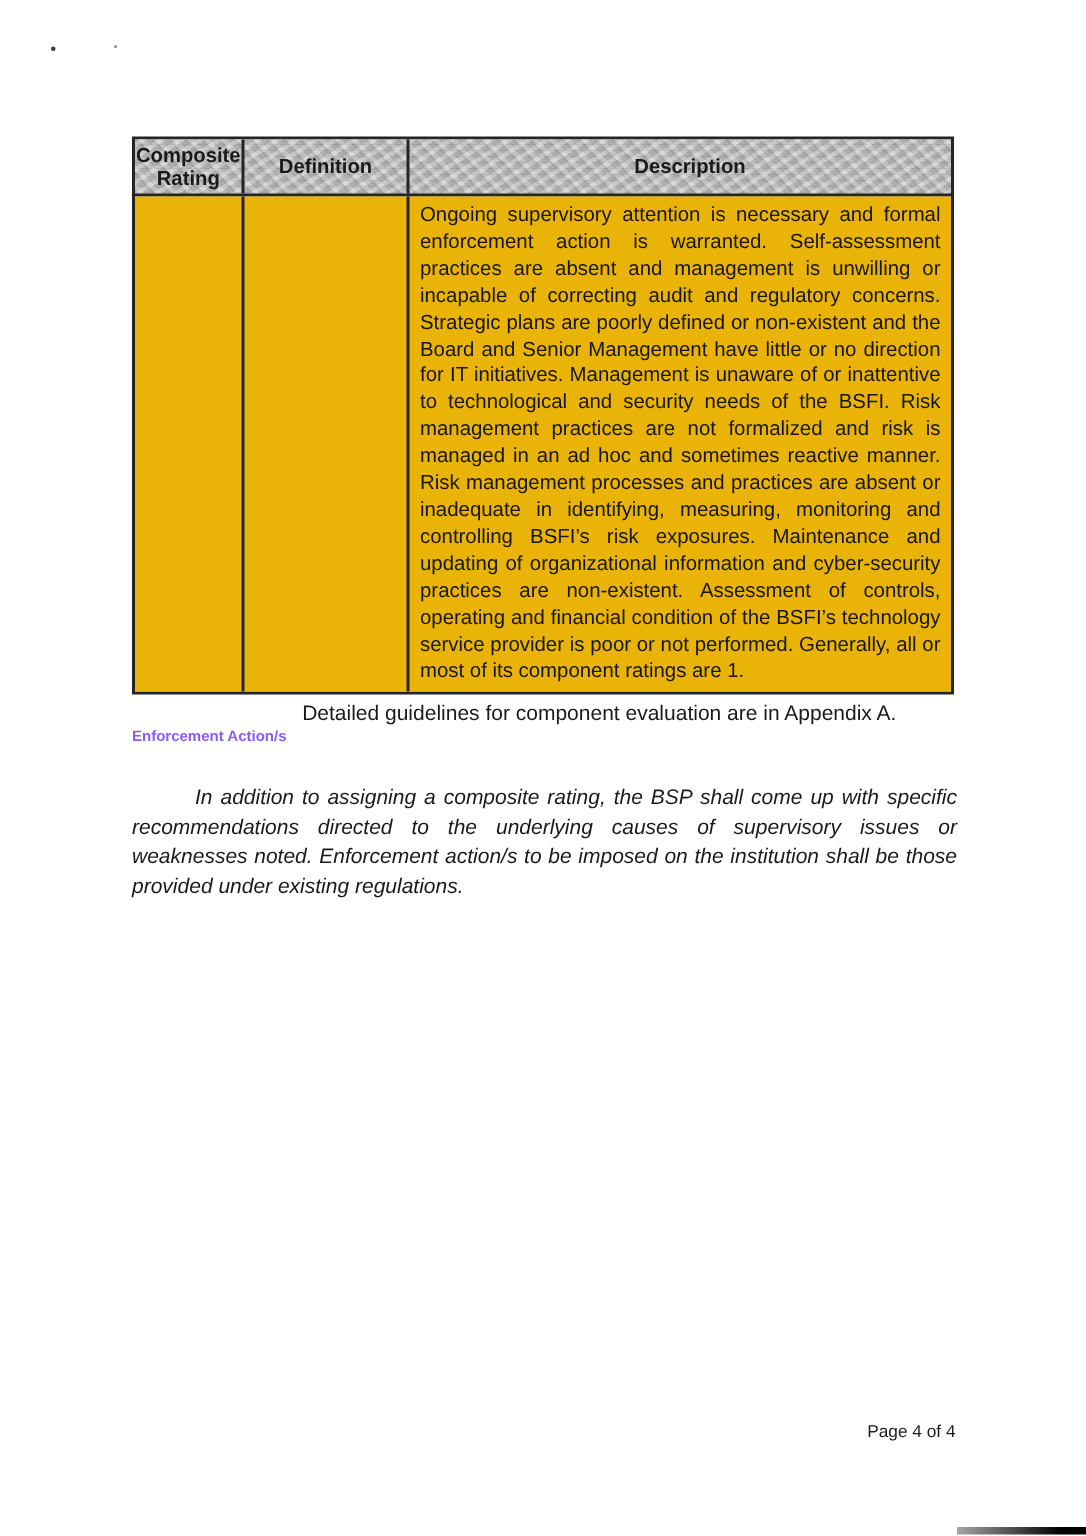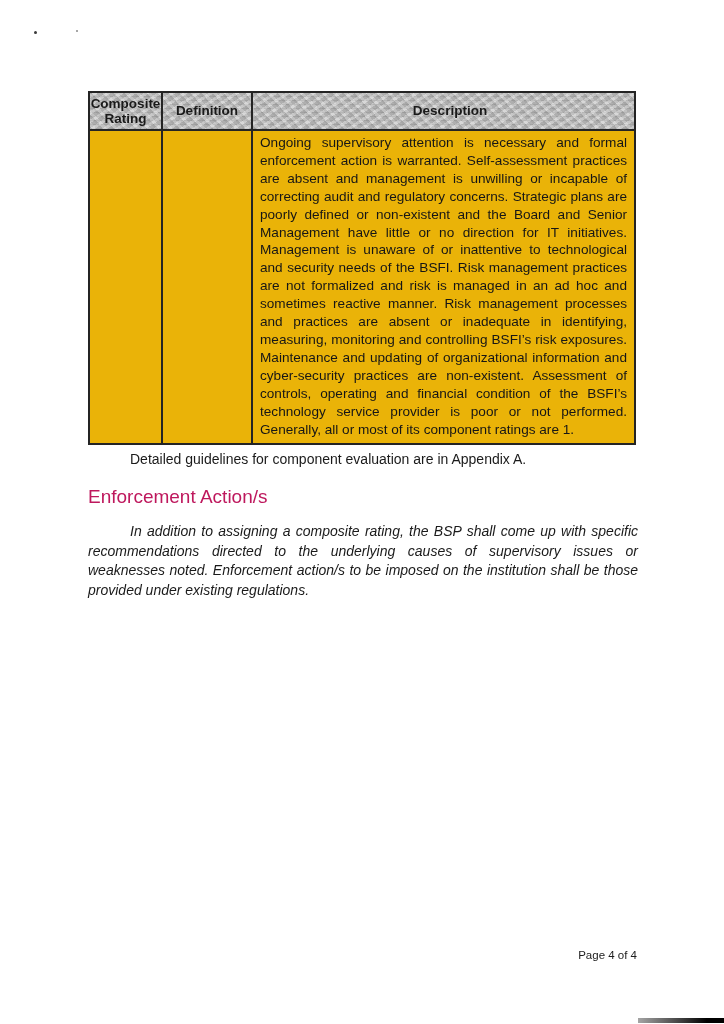--- a/index.html
+++ b/index.html
@@ -61,21 +61,21 @@
     display: flex;
     align-items: center;
     justify-content: center;
     text-align: center;
     font-weight: bold;
     font-size: 13.5px;
     line-height: 15.5px;
     padding: 2px 3px;
   }
   .col1 { width: 73px; border-right: 2px solid #242424; }
-  .col2 { width: 90px; border-right: 2px solid #242424; }
+  .col2 { width: 110px; border-right: 2px solid #242424; }
   .col3 { flex: 1; padding-left: 16px; }
   .trow {
     display: flex;
     background: #eab308;
   }
   .td {
     box-sizing: border-box;
     min-height: 303px;
   }
   .td.desc {
@@ -84,32 +84,33 @@
     text-align: justify;
     padding: 3px 7px 5px 7px;
     color: #161616;
   }
 
   
   .note {
     position: absolute;
     left: 88px; top: 450px;
     width: 549px;
-    margin: 0;
+    margin: 16px;
     font-size: 14px;
     line-height: 18px;
     text-indent: 42px;
+    text-align: center;
   }
   .section-heading {
     position: absolute;
     left: 88px; top: 486px;
     margin: 0;
-    font-size: 19px;
-    font-weight: normal;
-    color: #be185d;
+    font-size: 10px;
+    font-weight: bold;
+    color: #8b5cf6;
   }
   .para {
     position: absolute;
     left: 88px; top: 522px;
     width: 550px;
     margin: 0;
     font-size: 14px;
     line-height: 19.6px;
     text-align: justify;
     text-indent: 42px;

